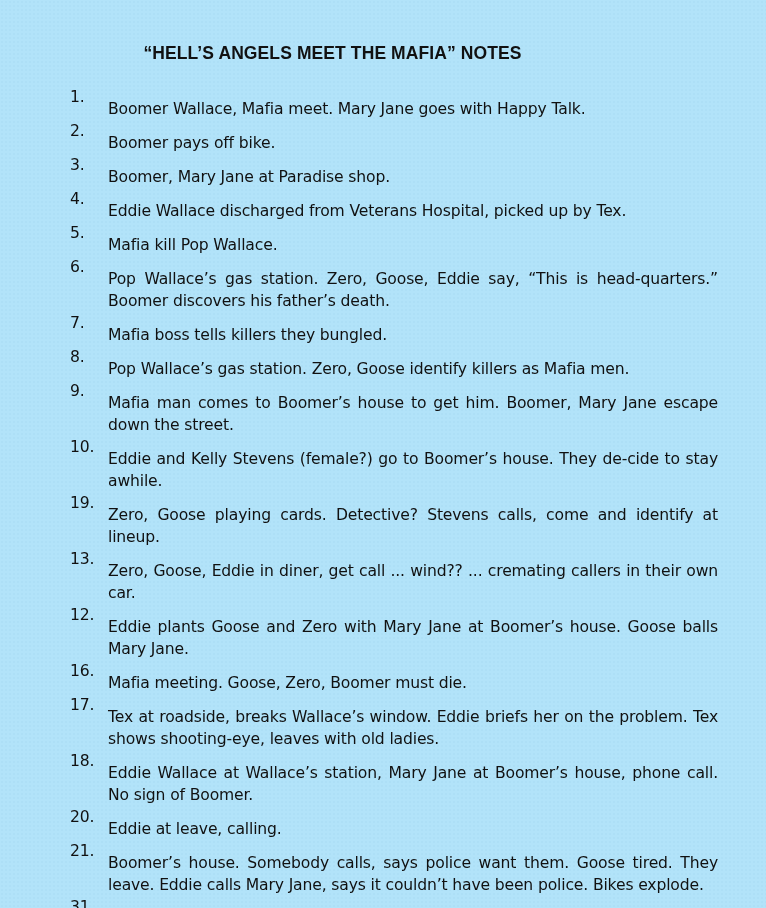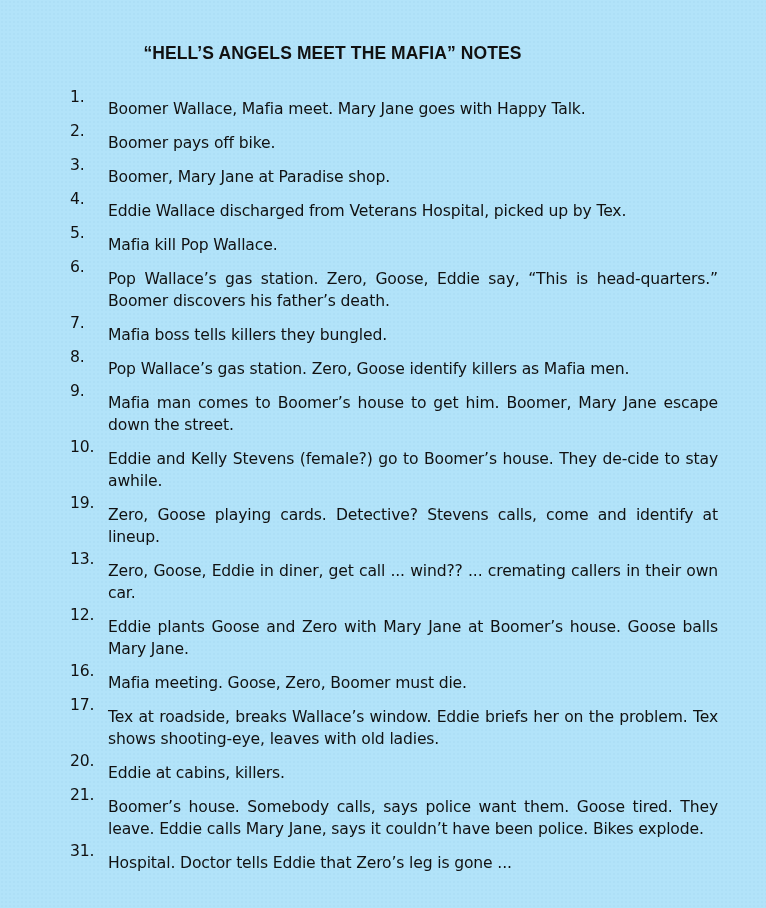--- a/index.html
+++ b/index.html
@@ -121,22 +121,26 @@
       </li>
     <li class="note">
         <span class="num">16.</span>
         <span class="text">Mafia meeting. Goose, Zero, Boomer must die.</span>
       </li>
     <li class="note">
         <span class="num">17.</span>
         <span class="text">Tex at roadside, breaks Wallace’s window. Eddie briefs her on the problem. Tex shows shooting-eye, leaves with old ladies.</span>
       </li>
     <li class="note">
+        <span class="num">18.</span>
+        <span class="text">Eddie Wallace at Wallace’s station, Mary Jane at Boomer’s house, phone call. No sign of Boomer.</span>
+      </li>
+    <li class="note">
         <span class="num">20.</span>
-        <span class="text">Eddie at cabins, killers.</span>
+        <span class="text">Eddie at leave, calling.</span>
       </li>
     <li class="note">
         <span class="num">21.</span>
         <span class="text">Boomer’s house. Somebody calls, says police want them. Goose tired. They leave. Eddie calls Mary Jane, says it couldn’t have been police. Bikes explode.</span>
       </li>
     <li class="note">
         <span class="num">31.</span>
         <span class="text">Hospital. Doctor tells Eddie that Zero’s leg is gone ...</span>
       </li>
   </ol>

